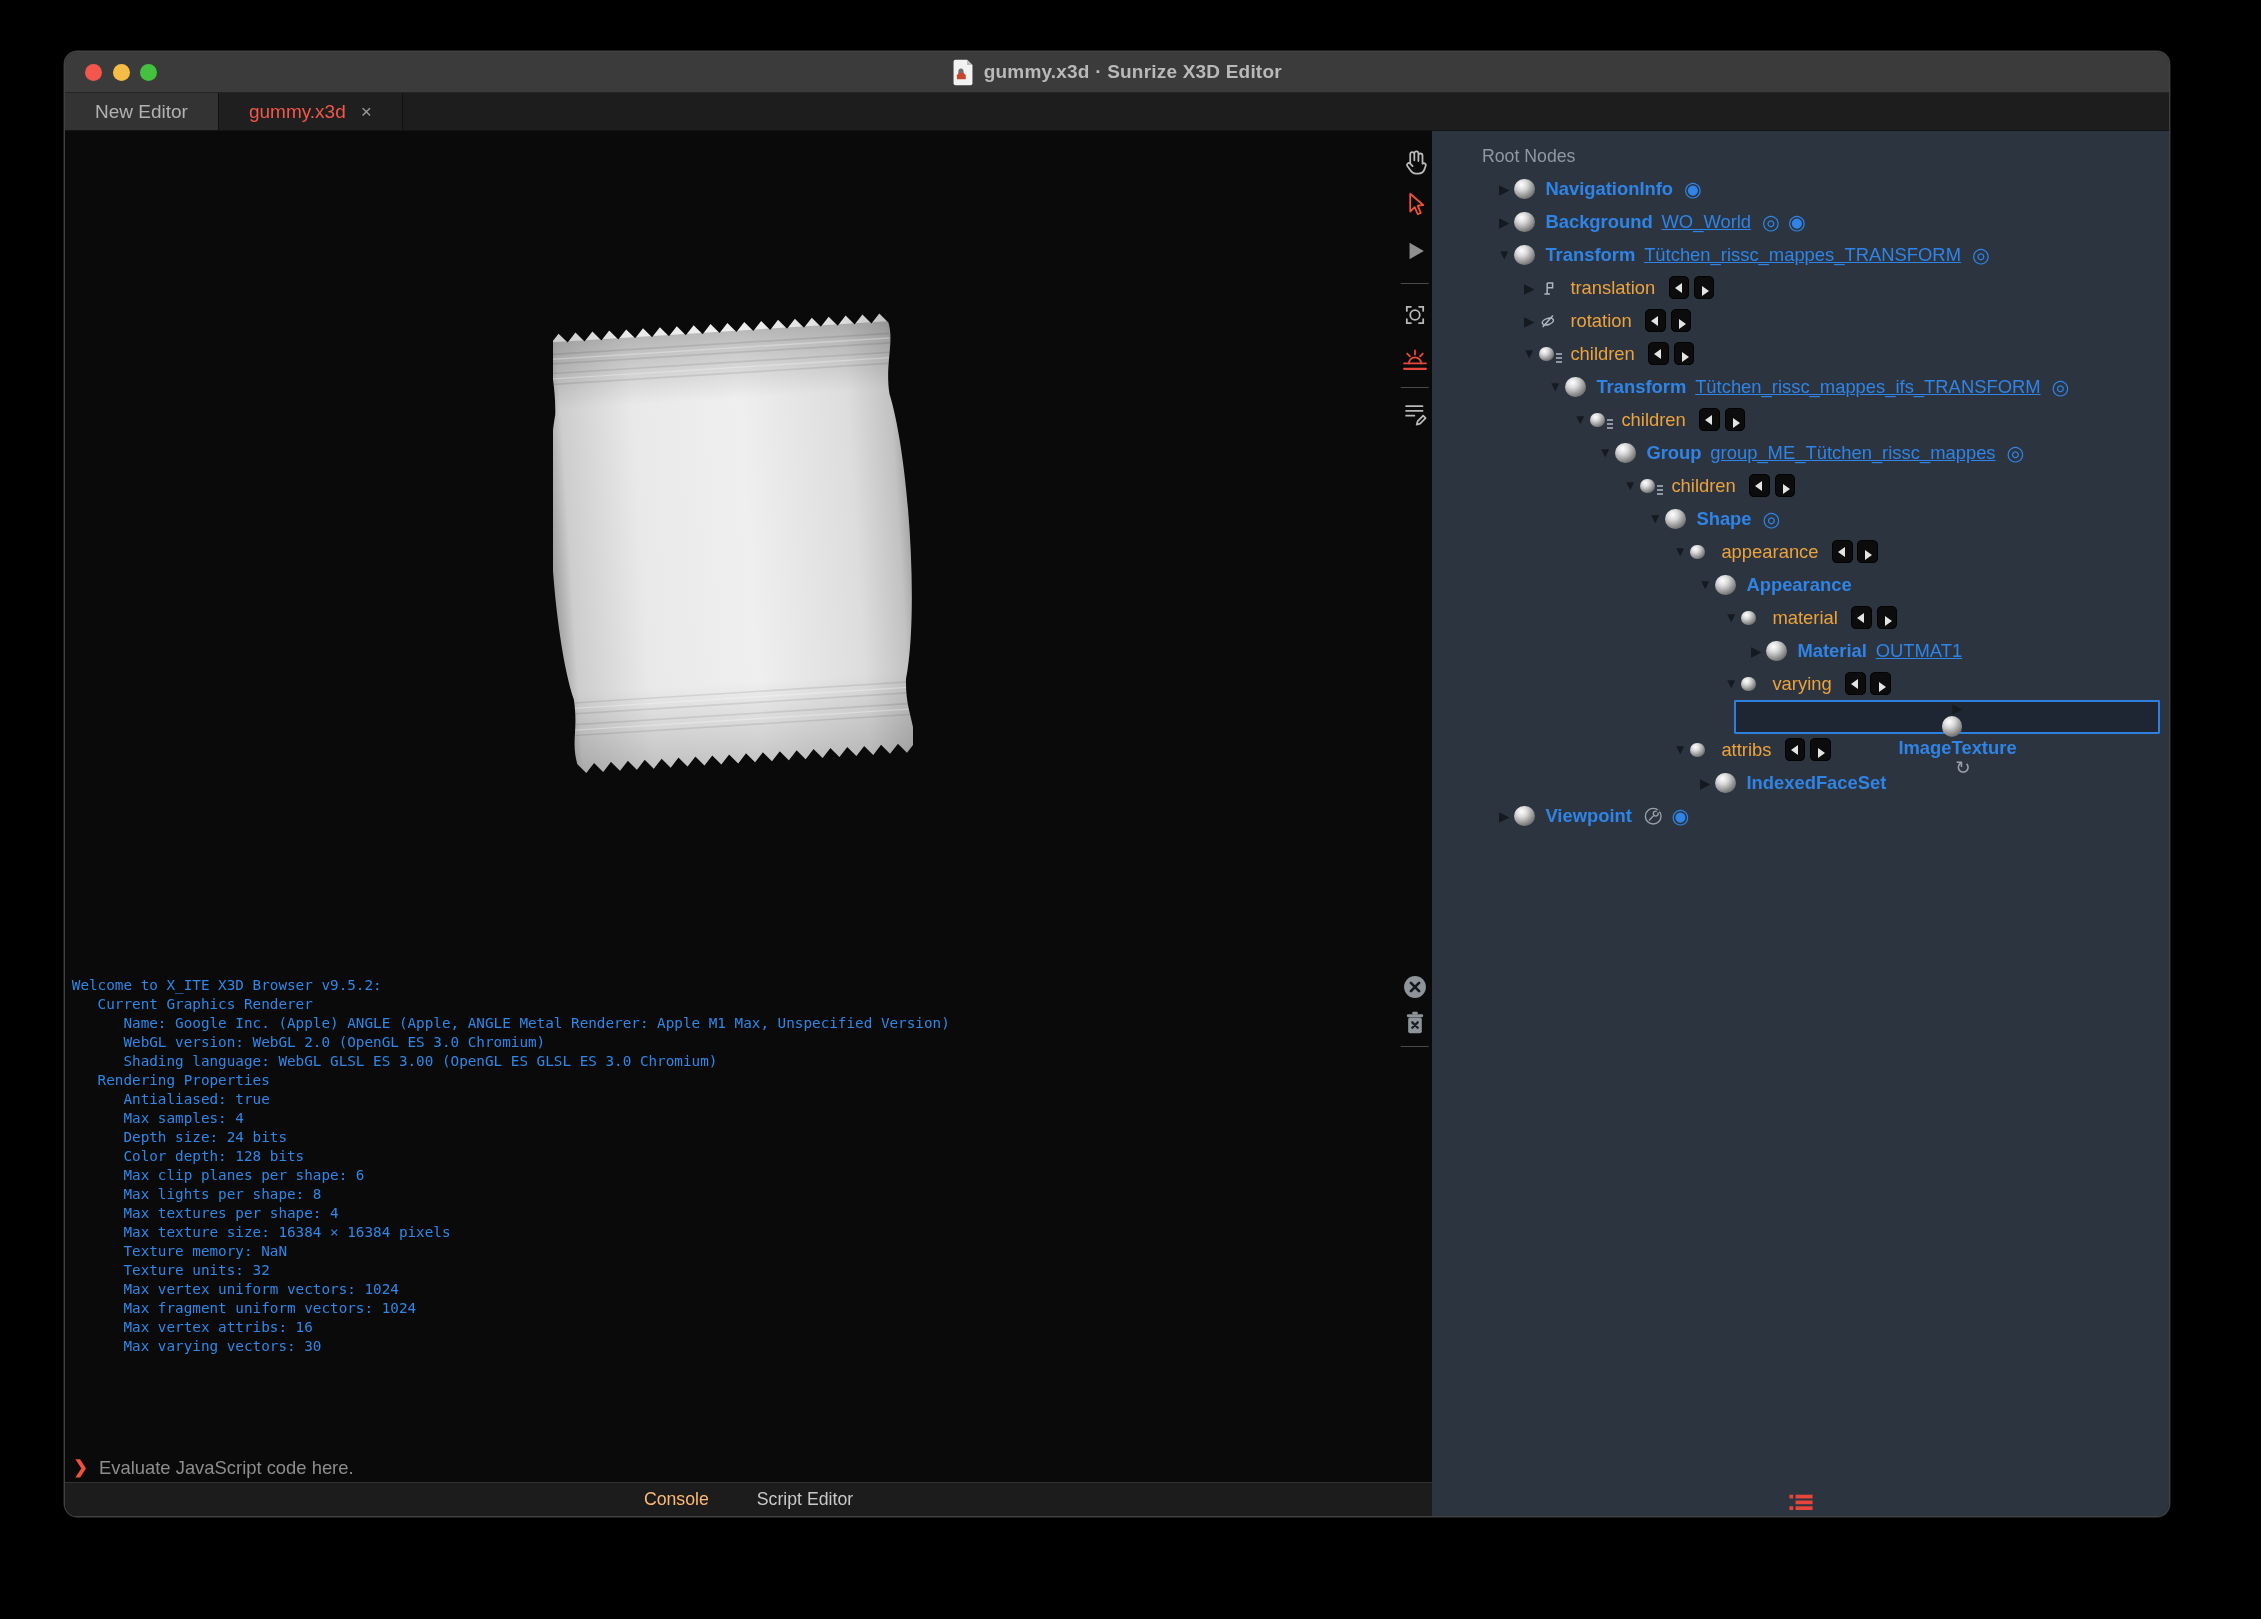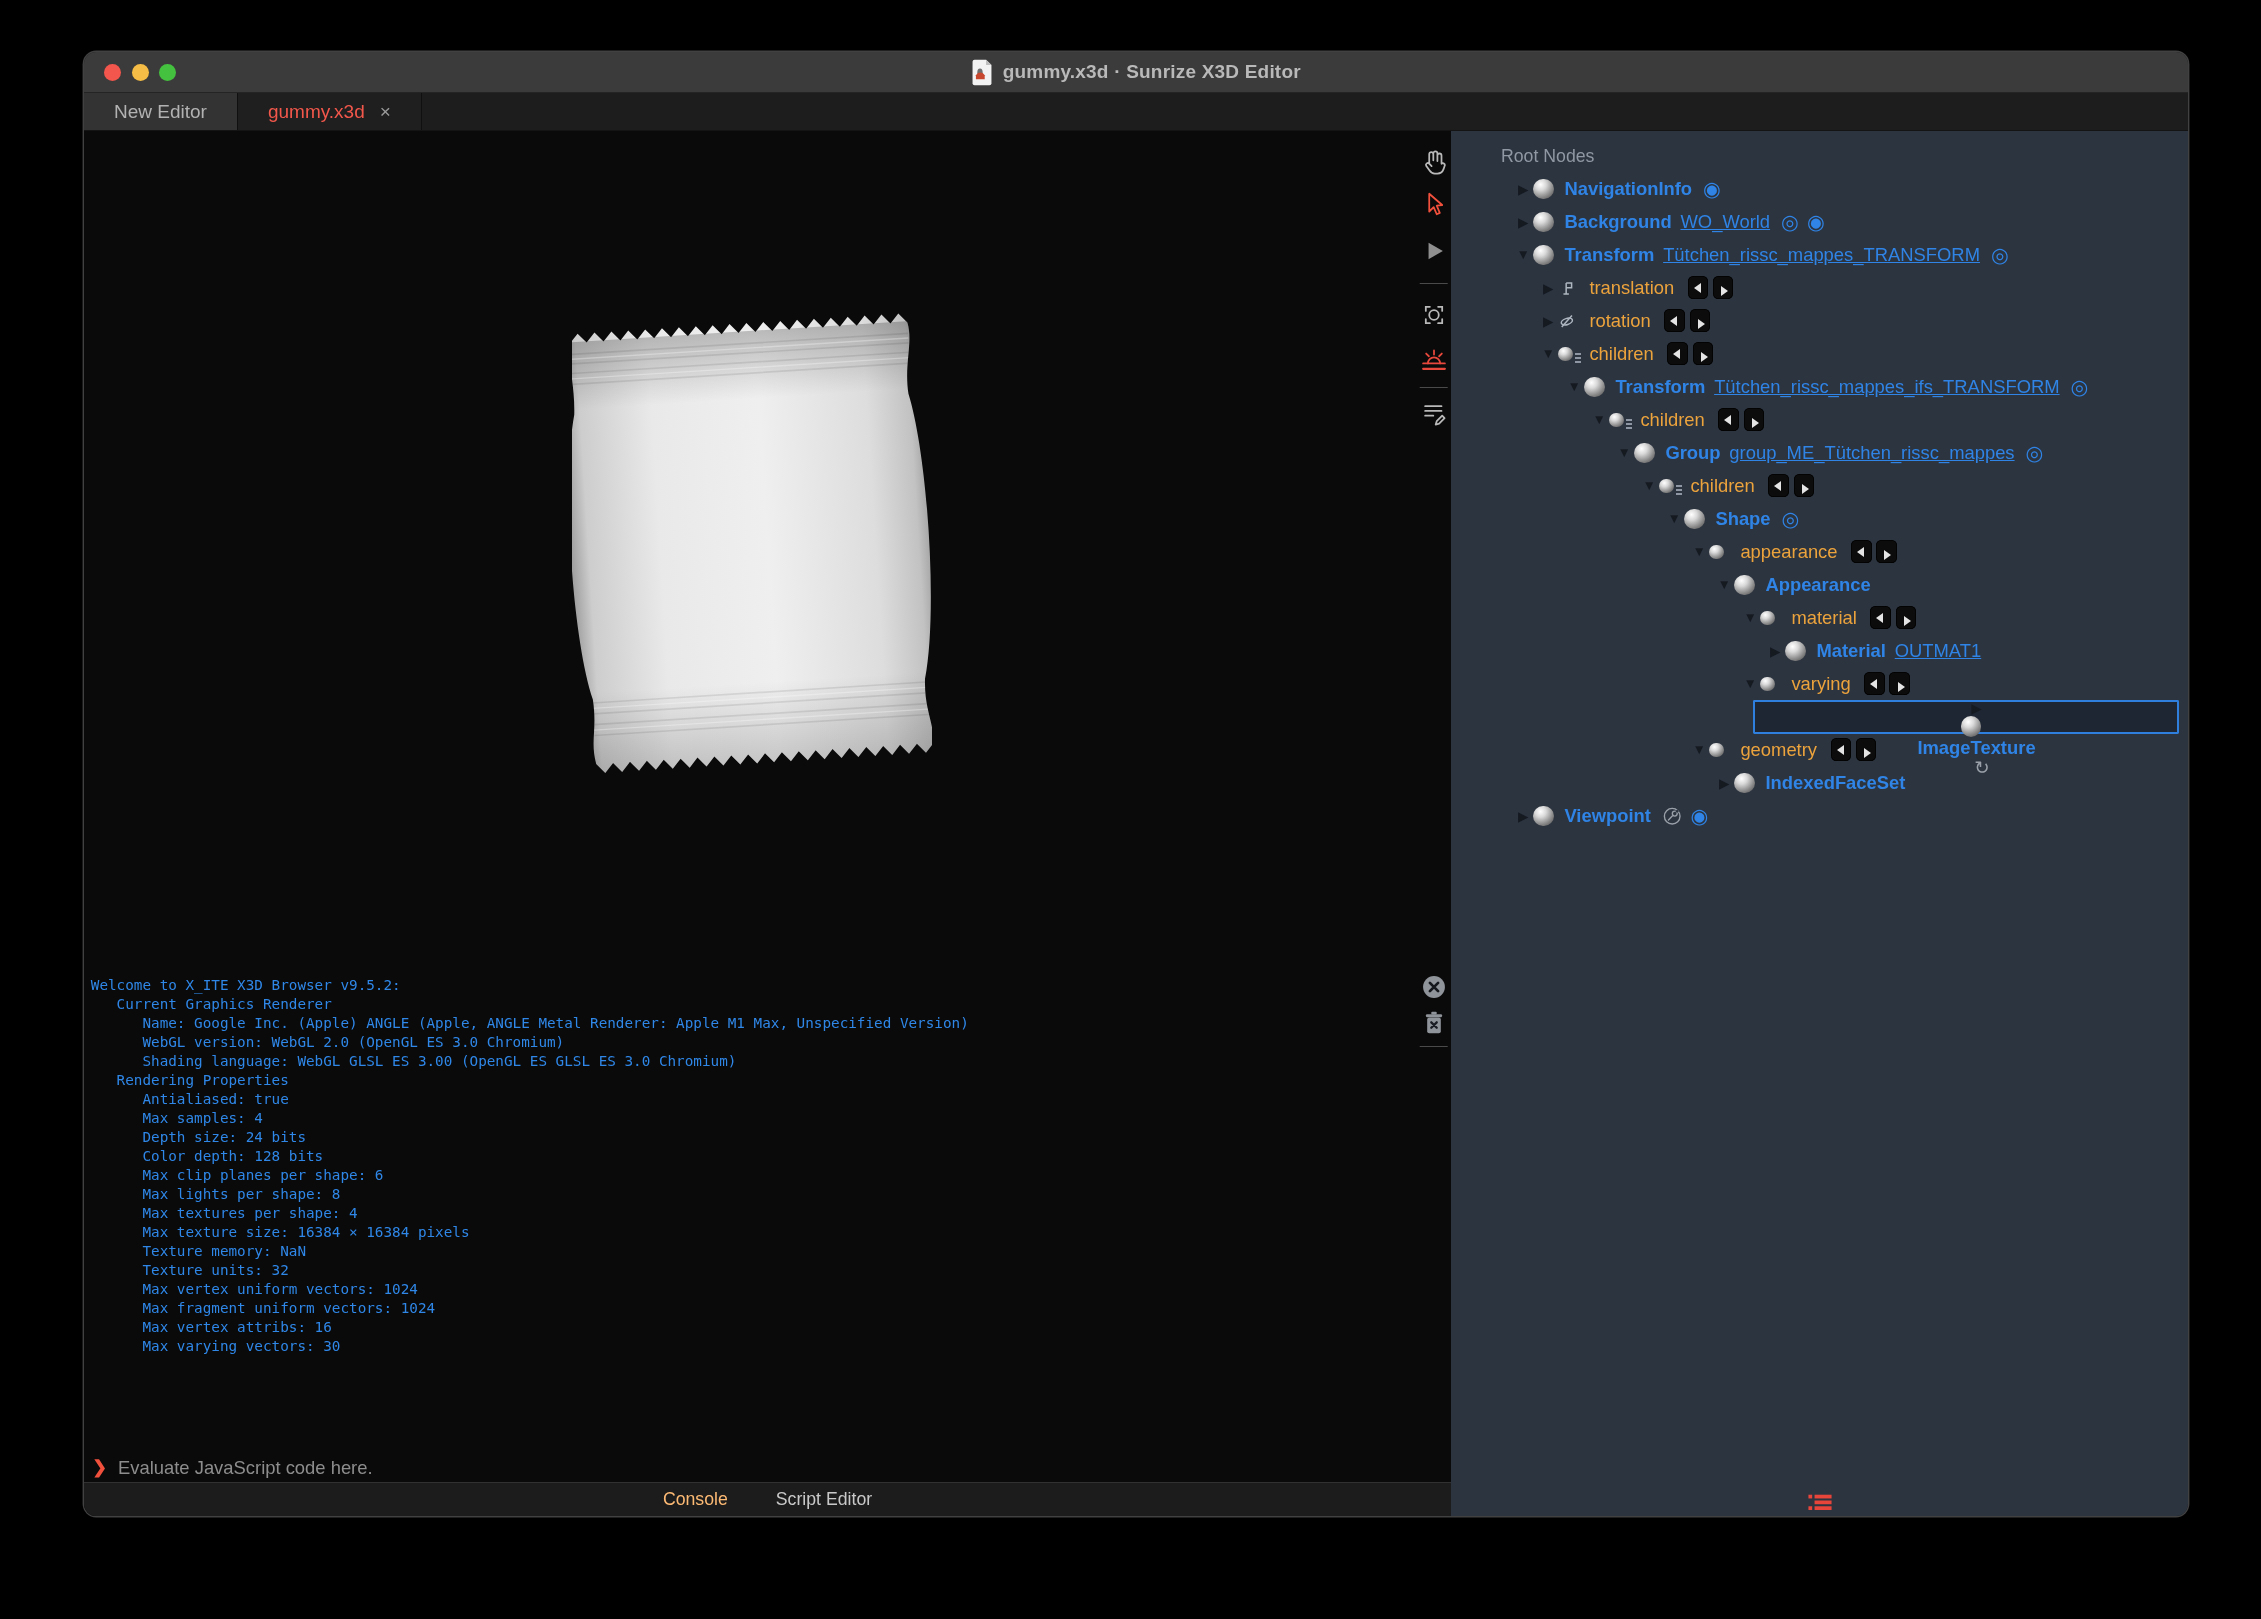--- a/index.html
+++ b/index.html
@@ -1,19 +1,19 @@
 <!DOCTYPE html>
 <html style="font-size:11px"><head>
 <meta charset="utf-8">
 <style>
   * { margin:0; padding:0; box-sizing:border-box; }
   html,body { background:#000; }
   .stage { position:relative; width:2261px; height:1619px; background:#000; overflow:hidden;
            font-family:"Liberation Sans", sans-serif; }
-  .window { position:absolute; left:84px; top:52px; width:2104px; height:1464px;
+  .window { position:absolute; left:65px; top:52px; width:2104px; height:1464px;
             border-radius:12.2px; overflow:hidden; background:#1b1b1b;
             box-shadow:0 0 0 1.4px rgba(130,130,130,.5); display:flex; flex-direction:column; }
 
   
   .titlebar { height:41px; background:#3b3b3b; position:relative; flex:0 0 auto;
               border-bottom:1.4px solid #242424; display:flex; align-items:center; justify-content:center; }
   .traffic { position:absolute; left:0; top:0; height:100%; display:flex; align-items:center; gap:10.2px; padding-left:20.4px; }
   .tl { width:17px; height:17px; border-radius:50%; }
   .tl.red { background:#f2564d; } .tl.yellow { background:#f5bd45; } .tl.green { background:#44c13f; }
   .title-wrap { display:flex; align-items:center; gap:9.5px; }
@@ -470,21 +470,21 @@
               <span class="ntype">ImageTexture</span>
               <span class="badges">
                 <span class="bdg rel">↻</span>
               </span>
             </div>
             <div class="trow" style="padding-left: 203px;">
               <span class="exp">▼</span>
               <span class="icon-box">
                 <span class="sphere small"></span>
               </span>
-              <span class="fname">geometry</span>
+              <span class="fname">attribs</span>
               <span class="routes">
                 <span class="route">
                   <i class="tri l"></i>
                 </span>
                 <span class="route">
                   <i class="tri r"></i>
                 </span>
               </span>
             </div>
             <div class="trow" style="padding-left: 228px;">

